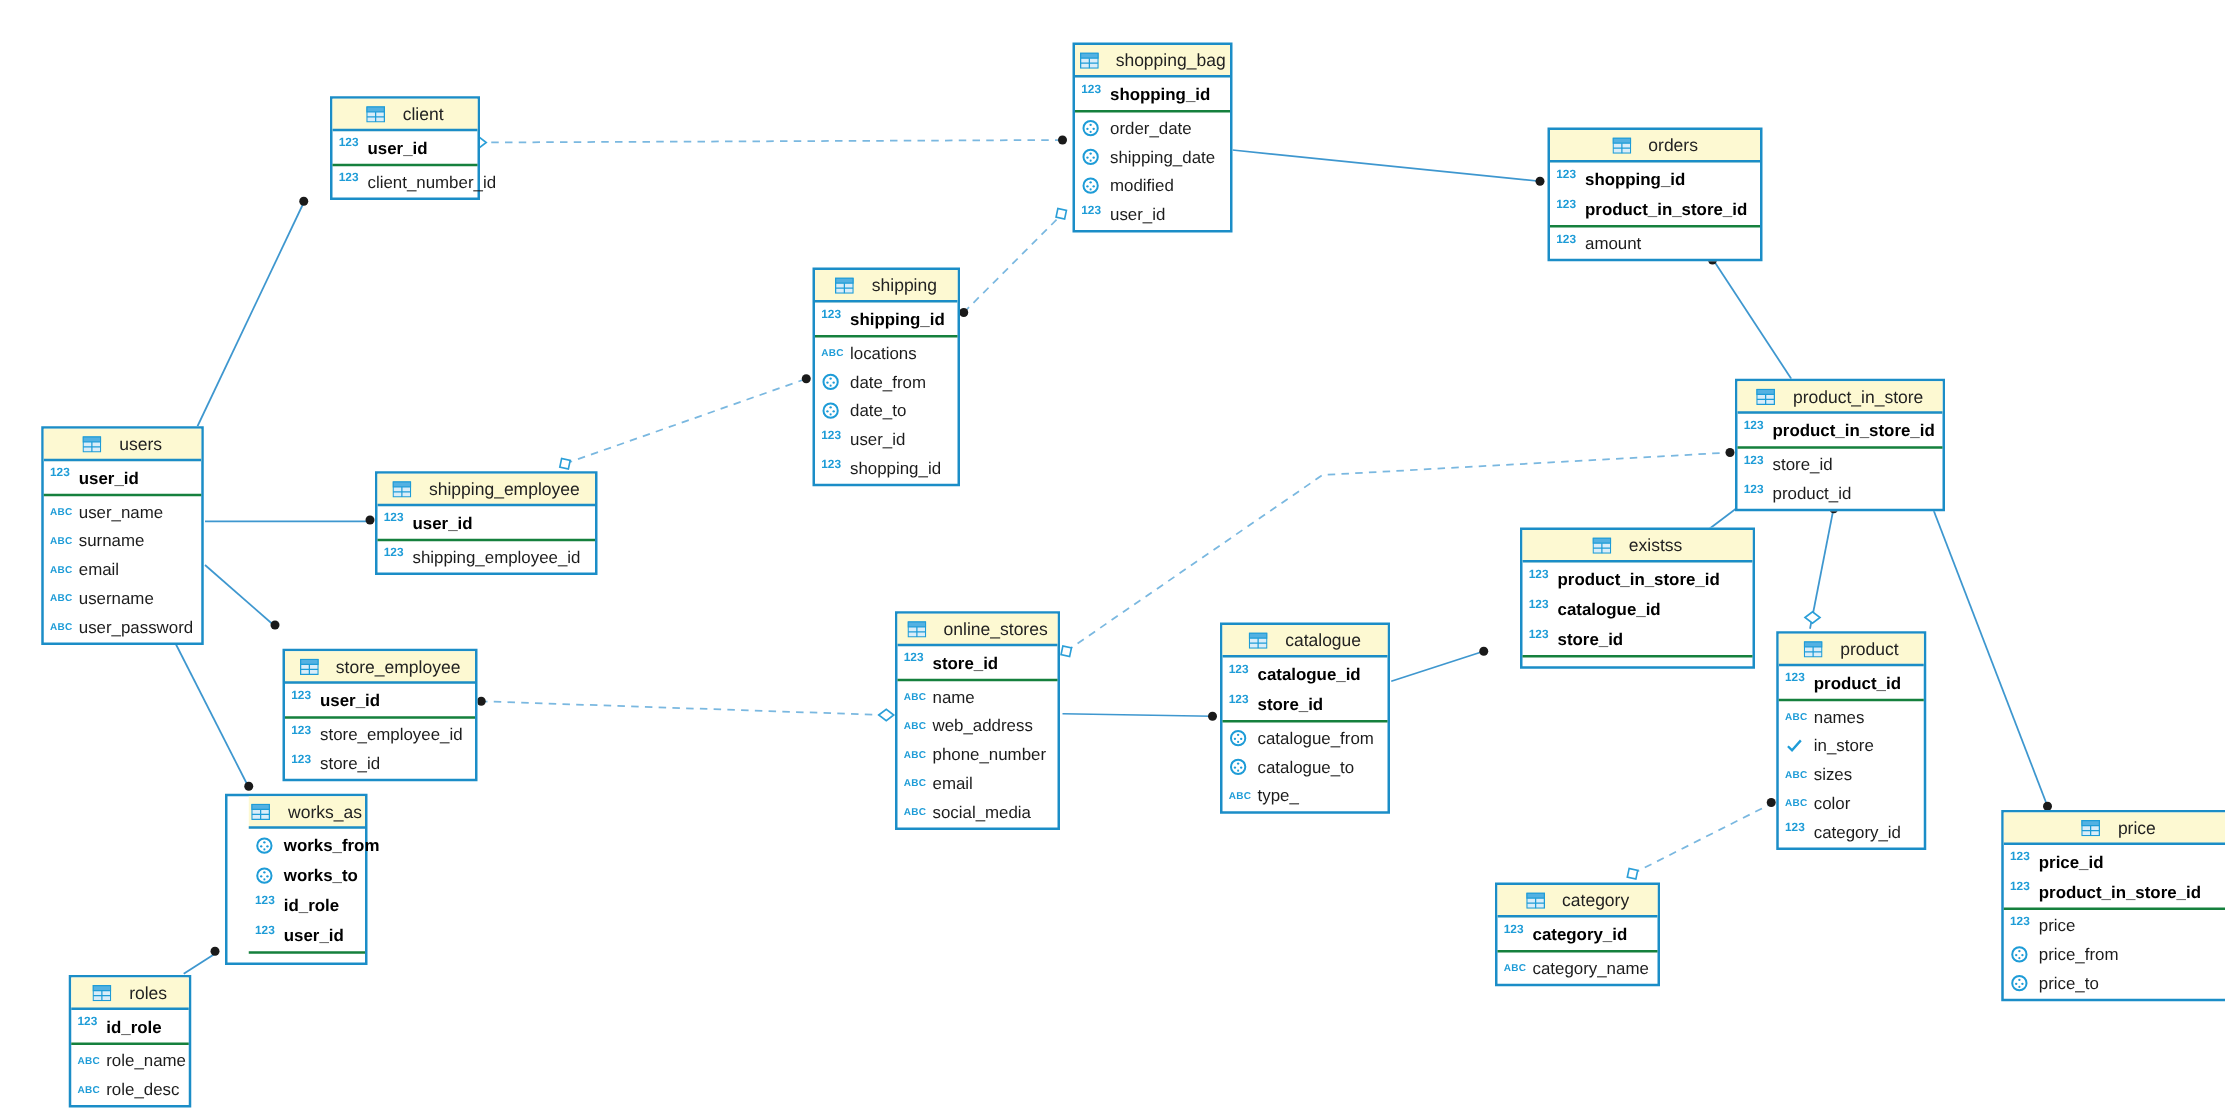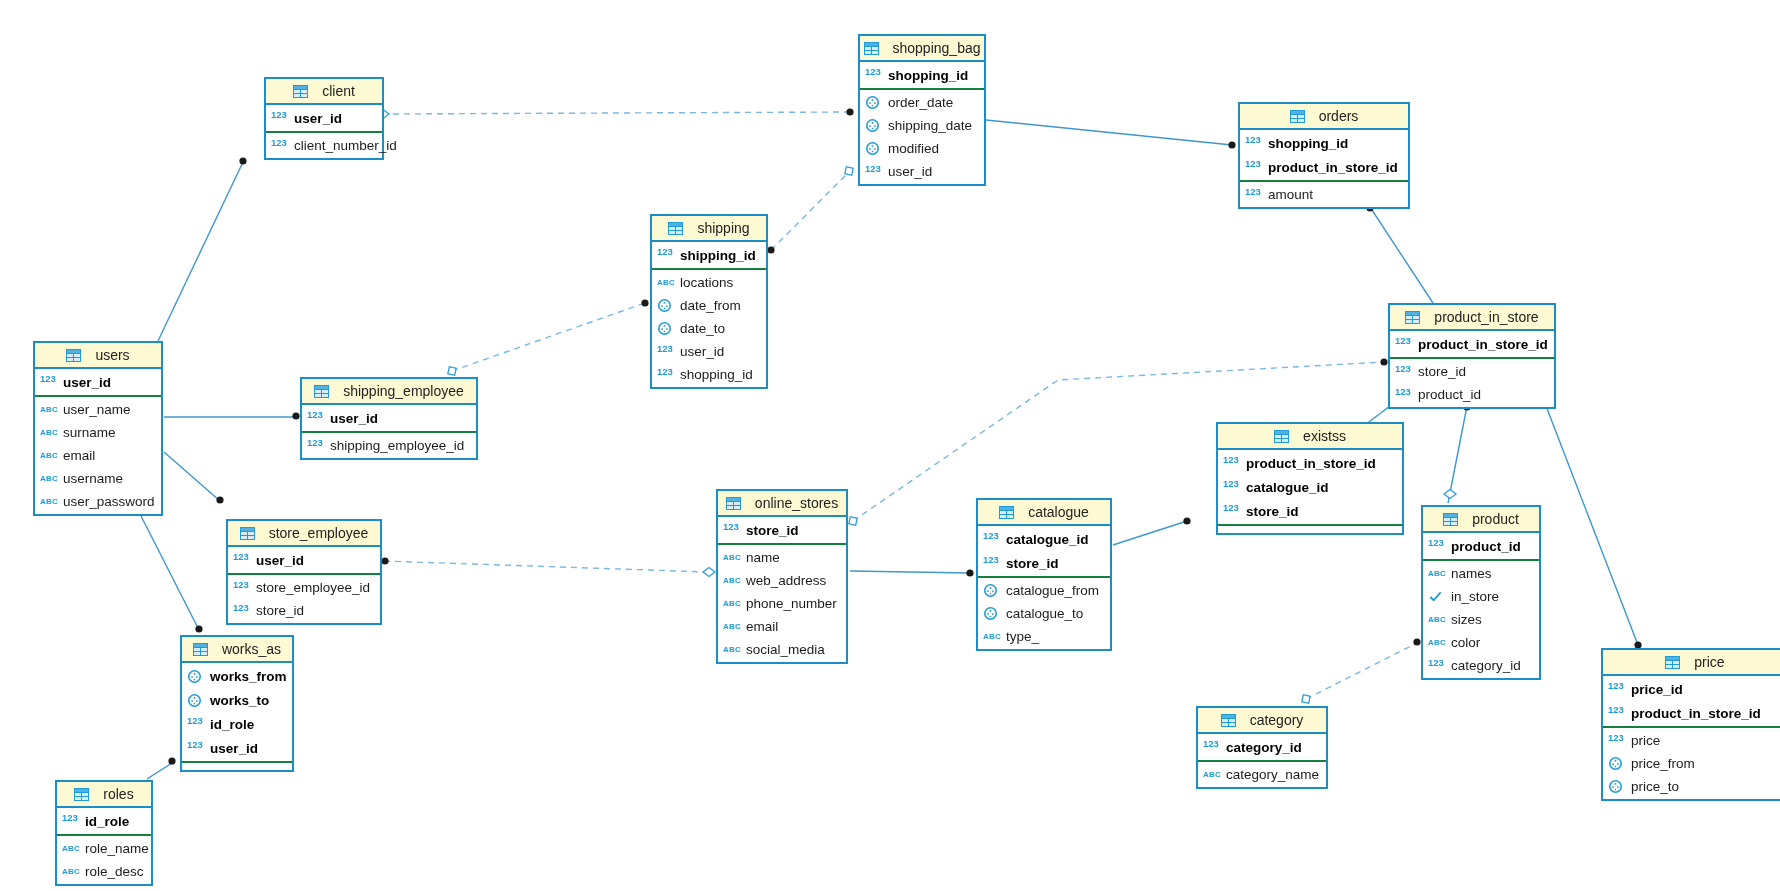--- a/index.html
+++ b/index.html
@@ -340,21 +340,21 @@
         <div class="col-row">
           <span class="ticon num">123</span>
           <span class="col-label">store_employee_id</span>
         </div>
         <div class="col-row">
           <span class="ticon num">123</span>
           <span class="col-label">store_id</span>
         </div>
       </div>
     </div>
-    <div class="tbl" style="left: 180px; top: 635px; width: 114px;">
+    <div class="tbl" style="left: 180px; top: 635px; width: 114px; padding-left: 17px;">
       <div class="tbl-header">
         <span style="display: inline-flex;">
           <svg width="15" height="13" viewBox="0 0 15 13">
             <rect x="0.5" y="0.5" width="14" height="12" fill="#d9edf9" stroke="#1e9cd7"></rect>
             <rect x="0.5" y="0.5" width="14" height="4" fill="#53b1e2" stroke="#1e9cd7"></rect>
             <line x1="7.5" y1="4.5" x2="7.5" y2="12.5" stroke="#1e9cd7"></line>
             <line x1="0.5" y1="8.5" x2="14.5" y2="8.5" stroke="#1e9cd7"></line>
           </svg>
         </span>
         <span>works_as</span>

